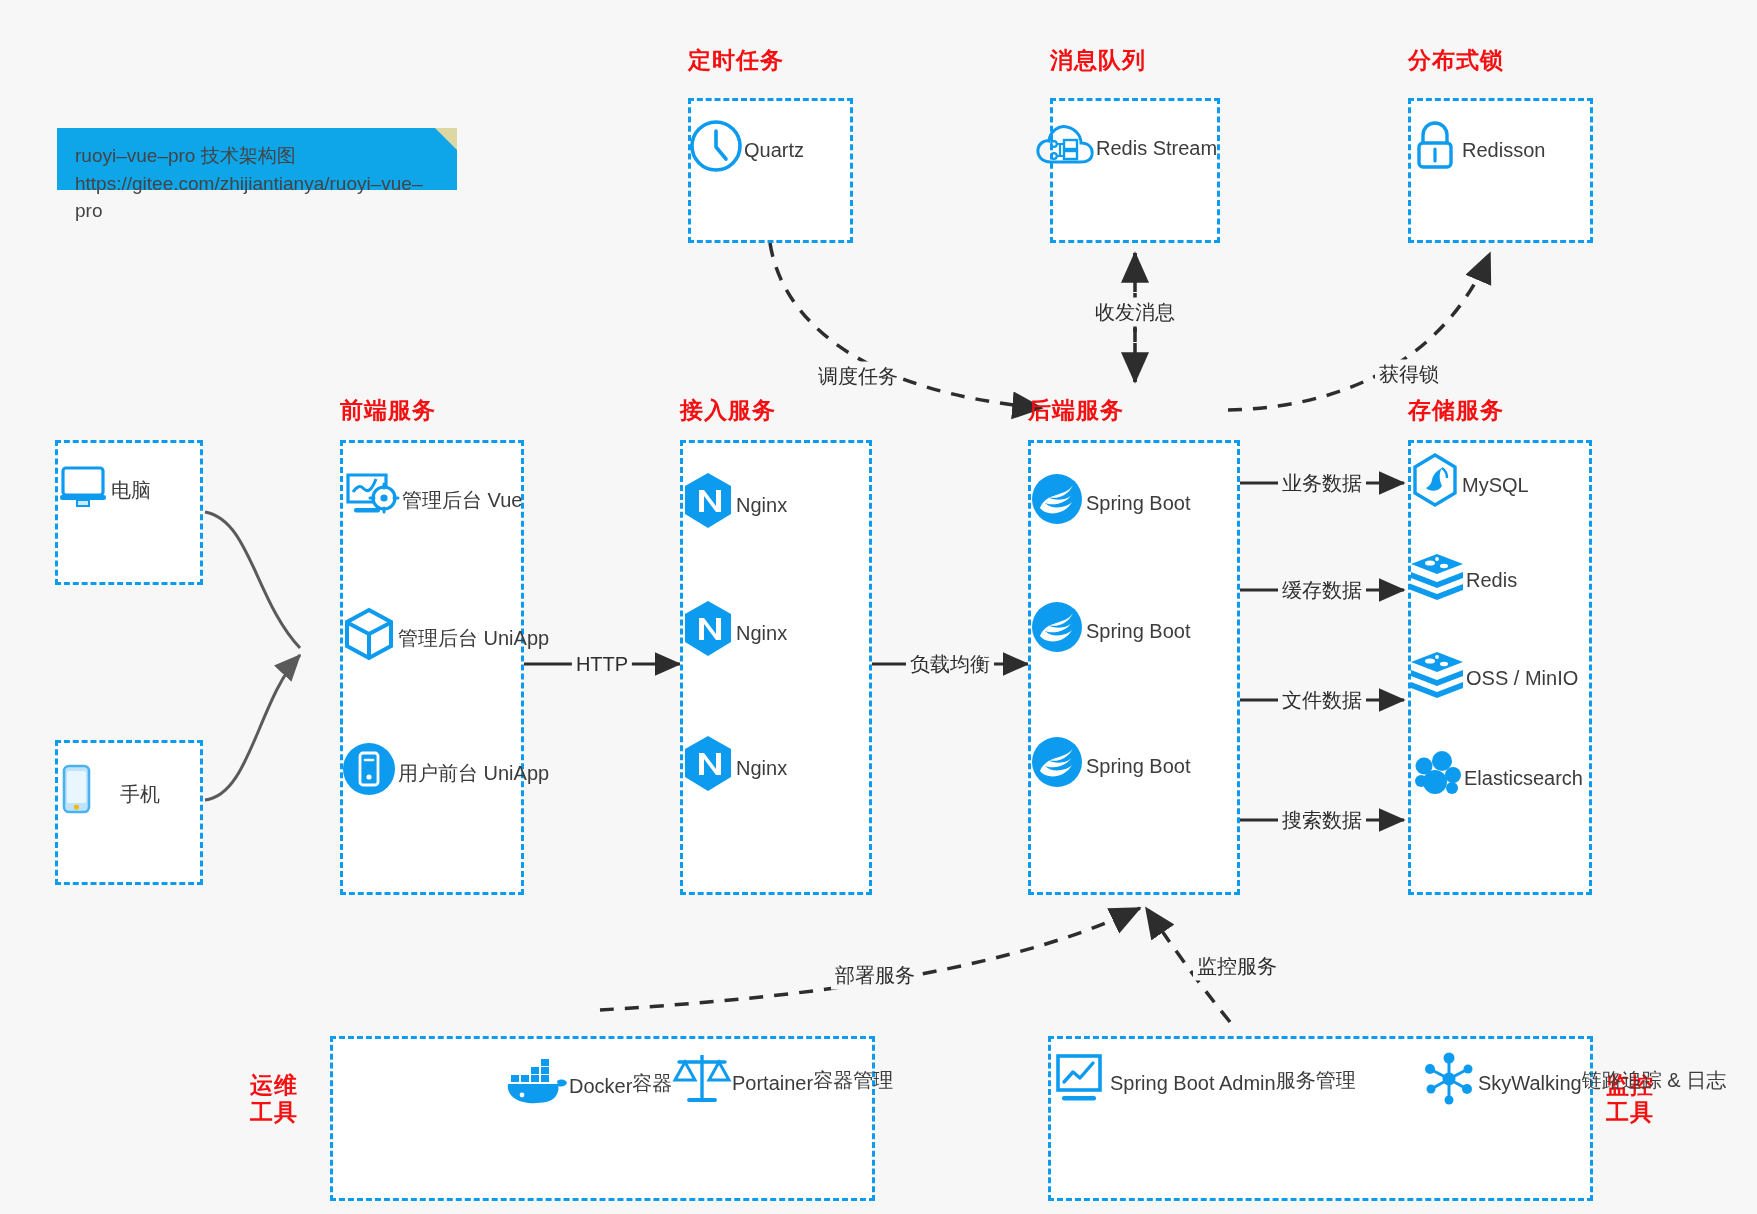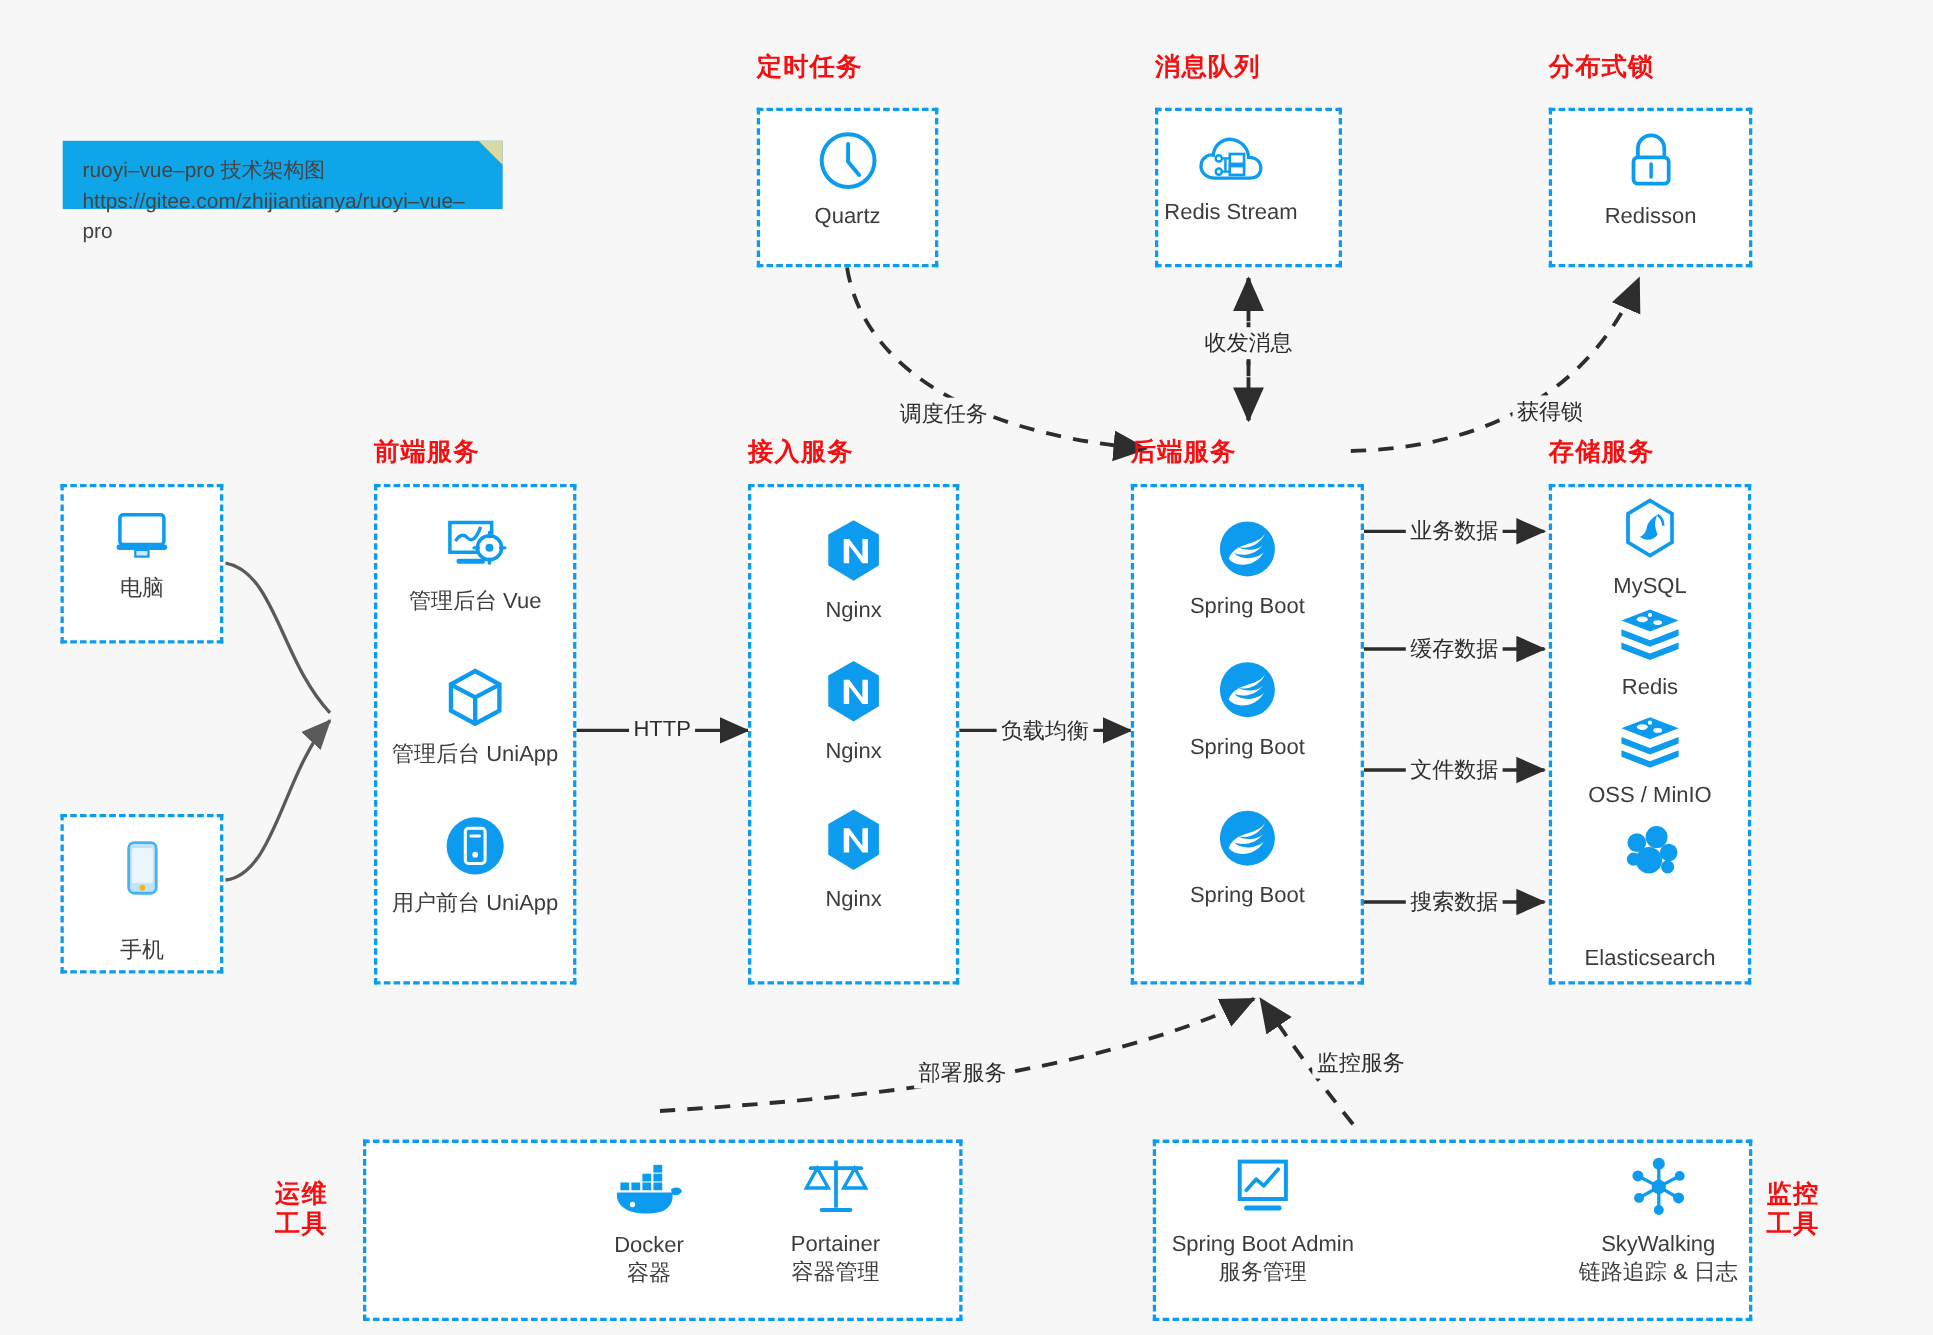--- a/index.html
+++ b/index.html
@@ -27,21 +27,21 @@
     font-size:23px;
     letter-spacing:1px;
     white-space:nowrap;
     text-align:left;
   }
   .glabel.side{line-height:1.18;}
 
   
   .node{
     position:absolute;
-    display:flex;flex-direction:column;align-items:center;justify-content:flex-start;
+    display:flex;flex-direction:row;align-items:center;justify-content:flex-start;
     white-space:nowrap;
   }
   .node .cap{
     font-size:20px;color:#3c3c3c;margin-top:6px;line-height:1.28;text-align:center;
   }
   .node .cap2{font-size:20px;color:#3c3c3c;line-height:1.28;text-align:center;}
   .ico{display:block;}
 
   
   .note{
@@ -314,21 +314,21 @@
         <path d="M29 4 L55 14 L29 24 L3 14 Z" fill="#0d9bf0"></path>
         <path d="M3 22 L29 32 L55 22 L55 28 L29 38 L3 28 Z" fill="#0d9bf0"></path>
         <path d="M3 34 L29 44 L55 34 L55 40 L29 50 L3 40 Z" fill="#0d9bf0"></path>
         <ellipse cx="22" cy="13" rx="5" ry="2.6" fill="#fff"></ellipse>
         <ellipse cx="36" cy="16" rx="4" ry="2.2" fill="#fff"></ellipse>
         <circle cx="29" cy="9" r="1.9" fill="#fff"></circle>
       </svg>
     </span>
     <span class="cap">OSS / MinIO</span>
   </div>
-  <div class="node" style="left:1408px;top:748px;width:184px;gap:48px;">
+  <div class="node" style="left:1408px;top:748px;width:184px;">
     <span class="ico">
       <svg width="56" height="52" viewBox="0 0 56 52">
         <circle cx="34" cy="13" r="10" fill="#0d9bf0"></circle>
         <circle cx="16" cy="18" r="8.5" fill="#0d9bf0"></circle>
         <circle cx="27" cy="34" r="12" fill="#0d9bf0"></circle>
         <circle cx="45" cy="27" r="8" fill="#0d9bf0"></circle>
         <circle cx="44" cy="40" r="6" fill="#0d9bf0"></circle>
         <circle cx="13" cy="33" r="6" fill="#0d9bf0"></circle>
       </svg>
     </span>

